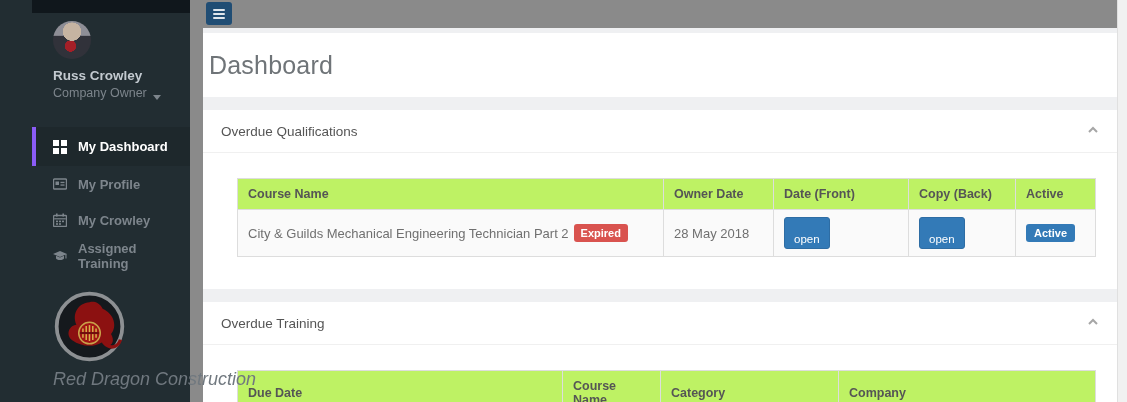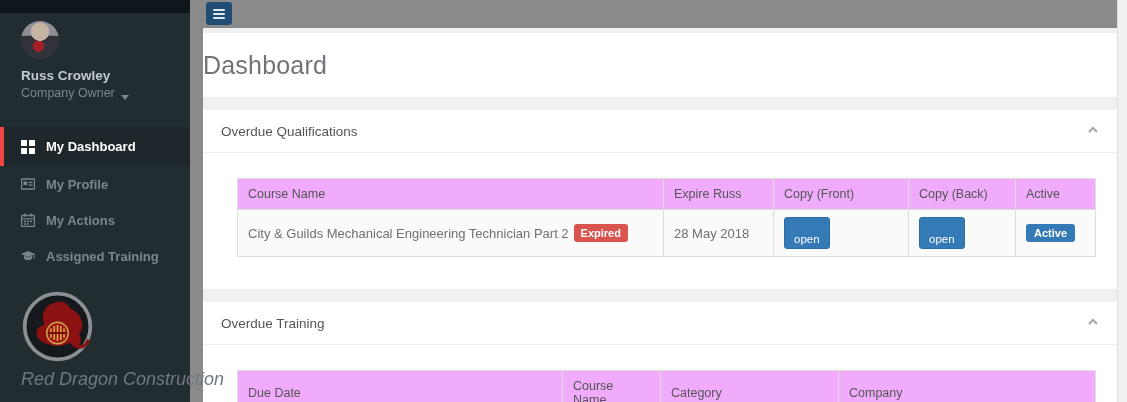--- a/index.html
+++ b/index.html
@@ -1,64 +1,64 @@
 <!DOCTYPE html>
 <html><head>
 <meta charset="utf-8">
 <style>
   * { margin:0; padding:0; box-sizing:border-box; }
   body { font-family:"Liberation Sans", sans-serif; }
   .app { position:relative; width:1127px; height:402px; background:#8a8a8a; overflow:hidden; }
 
   
-  .sidebar { position:absolute; left:0; top:0; width:190px; height:402px; background:#222d32; z-index:5; }
+  .sidebar { position:absolute; left:0; top:0; width:190px; height:402px; background:#222d32; z-index:5;padding-left:32px; }
   .sidebar-band { height:13px; background:#10171c; }
   .user-panel { padding:8px 0 0 21px; }
   .avatar { width:38px; height:38px; border-radius:50%;
     background:
       radial-gradient(circle at 50% 28%, #c6b4a2 0 27%, rgba(0,0,0,0) 28%),
       radial-gradient(circle at 46% 66%, #a51f27 0 17%, rgba(0,0,0,0) 18%),
       linear-gradient(#8e8e96 0 38%, #31323a 39% 100%);
   }
   .user-name { margin-top:9px; font-size:13.5px; font-weight:700; color:#c3cad0; }
   .user-role { margin-top:3px; font-size:12.5px; color:#7d858c; display:flex; align-items:flex-end; gap:6px; cursor:pointer; }
   .caret-down { width:0; height:0; border-left:4px solid transparent; border-right:4px solid transparent; border-top:5px solid #7d858c; display:inline-block; }
 
   .side-nav { margin-top:27px; }
   .nav-item { display:flex; align-items:center; height:37px; padding-left:21px; color:#7d858c; font-size:13px; font-weight:700; cursor:pointer; }
   .nav-item + .nav-item { margin-top:0; }
   .side-nav .nav-item { height:36px; }
-  .side-nav .nav-item.active { height:39px; background:#1e282c; border-left:4px solid #ef4444; padding-left:17px; color:#ffffff; }
+  .side-nav .nav-item.active { height:39px; background:#1e282c; border-left:4px solid #8b5cf6; padding-left:17px; color:#ffffff; }
   .nav-icon { width:14px; height:14px; margin-right:11px; flex:0 0 auto; display:inline-block; }
   .nav-icon svg { display:block; width:100%; height:100%; }
 
   .brand { margin-top:15px; padding-left:20px; }
   .brand-logo { width:75px; height:75px; display:block; }
   .brand-name { margin-top:5px; margin-left:1px; font-size:18px; font-style:italic; color:#70787f; white-space:nowrap; }
 
   
   .topbar { position:absolute; left:190px; top:0; width:927px; height:28px; background:#8a8a8a; }
   .hamburger-btn { position:absolute; left:16px; top:2px; width:26px; height:23px; background:#204d74; border:none; border-radius:3px; cursor:pointer; display:flex; flex-direction:column; justify-content:center; align-items:center; gap:2px; }
   .hamburger-btn .bar { width:12px; height:2px; background:#dfe6ec; border-radius:1px; }
 
   
   .content { position:absolute; left:203px; top:28px; width:914px; height:374px; background:#eff0f2; }
-  .content-header { margin-top:5px; height:64px; background:#ffffff; display:flex; align-items:center; }
+  .content-header { margin-top:5px; height:64px; background:#ffffff; display:flex; align-items:center; padding-left:6px; }
   .page-title { font-size:25px; font-weight:300; color:#6f7478; letter-spacing:0.2px; }
 
   .panel { background:#ffffff; margin-top:13px; }
   .panel-heading { position:relative; padding:14px 8px 13px 18px; font-size:13.5px; color:#555555; border-bottom:1px solid #f0f0f0; }
   .collapse-toggle { position:absolute; right:16px; top:12px; width:16px; height:16px; background:none; border:none; cursor:pointer; padding:0; }
   .collapse-toggle svg { display:block; }
   .panel-body { padding:25px 22px 32px 34px; }
   .panel.training .panel-body { padding-bottom:0; }
 
   table.data-table { border-collapse:collapse; table-layout:fixed; width:858px; background:#ffffff; }
   .data-table th, .data-table td { border:1px solid #dddddd; text-align:left; vertical-align:middle; }
-  .data-table th { background:#f0abfc; font-size:12.5px; font-weight:400; color:#555555; padding:8px 10px; }
+  .data-table th { background:#bef264; font-size:12.5px; font-weight:700; color:#555555; padding:8px 10px; }
   .data-table td { font-size:13px; color:#707070; padding:7px 10px; background:#fafafa; }
 
   .badge-danger { display:inline-block; margin-left:5px; background:#d9534f; color:#ffffff; font-size:11px; font-weight:700; padding:3px 7px; border-radius:3px; vertical-align:1px; }
   .btn-open { display:inline-block; background:#337ab7; color:#ffffff; font-size:11.5px; border:1px solid #2e6da4; padding:15px 9px 3px; border-radius:3px; cursor:pointer; }
   .badge-active { display:inline-block; background:#337ab7; color:#ffffff; font-size:11px; font-weight:700; padding:3px 8px; border-radius:3px; cursor:pointer; }
 
   
   .scroll-strip { position:absolute; right:0; top:0; width:10px; height:402px; background:#f1f1f1; border-left:1px solid #e0e0e0; z-index:9; }
 </style>
 </head>
@@ -110,21 +110,21 @@
               <rect x="3" y="0.5" width="1.6" height="3" fill="#7d858c"></rect>
               <rect x="9.4" y="0.5" width="1.6" height="3" fill="#7d858c"></rect>
               <rect x="1.2" y="5.2" width="11.6" height="1.2" fill="#7d858c"></rect>
               <rect x="3" y="7.6" width="2" height="1.6" fill="#7d858c"></rect>
               <rect x="6" y="7.6" width="2" height="1.6" fill="#7d858c"></rect>
               <rect x="9" y="7.6" width="2" height="1.6" fill="#7d858c"></rect>
               <rect x="3" y="10.2" width="2" height="1.6" fill="#7d858c"></rect>
               <rect x="6" y="10.2" width="2" height="1.6" fill="#7d858c"></rect>
             </svg>
         </span>
-        <span>My Actions</span>
+        <span>My Crowley</span>
       </div>
       <div class="nav-item">
         <span class="nav-icon">
           <svg viewBox="0 0 14 14">
               <polygon points="7,2 14,5 7,8 0,5" fill="#7d858c"></polygon>
               <path d="M3 6.8 V9.2 C3 10.3 5 11 7 11 C9 11 11 10.3 11 9.2 V6.8 L7 8.6 Z" fill="#7d858c"></path>
               <rect x="12.4" y="5" width="1.1" height="4.5" fill="#7d858c"></rect>
             </svg>
         </span>
         <span>Assigned Training</span>
@@ -179,22 +179,22 @@
           <colgroup>
             <col style="width:426px">
               <col style="width:110px">
               <col style="width:135px">
               <col style="width:107px">
               <col style="width:80px">
           </colgroup>
           <thead>
             <tr>
               <th>Course Name</th>
-              <th>Expire Russ</th>
-              <th>Copy (Front)</th>
+              <th>Owner Date</th>
+              <th>Date (Front)</th>
               <th>Copy (Back)</th>
               <th>Active</th>
             </tr>
           </thead>
           <tbody>
             <tr>
               <td>
                 <span>City &amp; Guilds Mechanical Engineering Technician Part 2</span><span class="badge-danger">Expired</span>
               </td>
               <td>28 May 2018</td>

